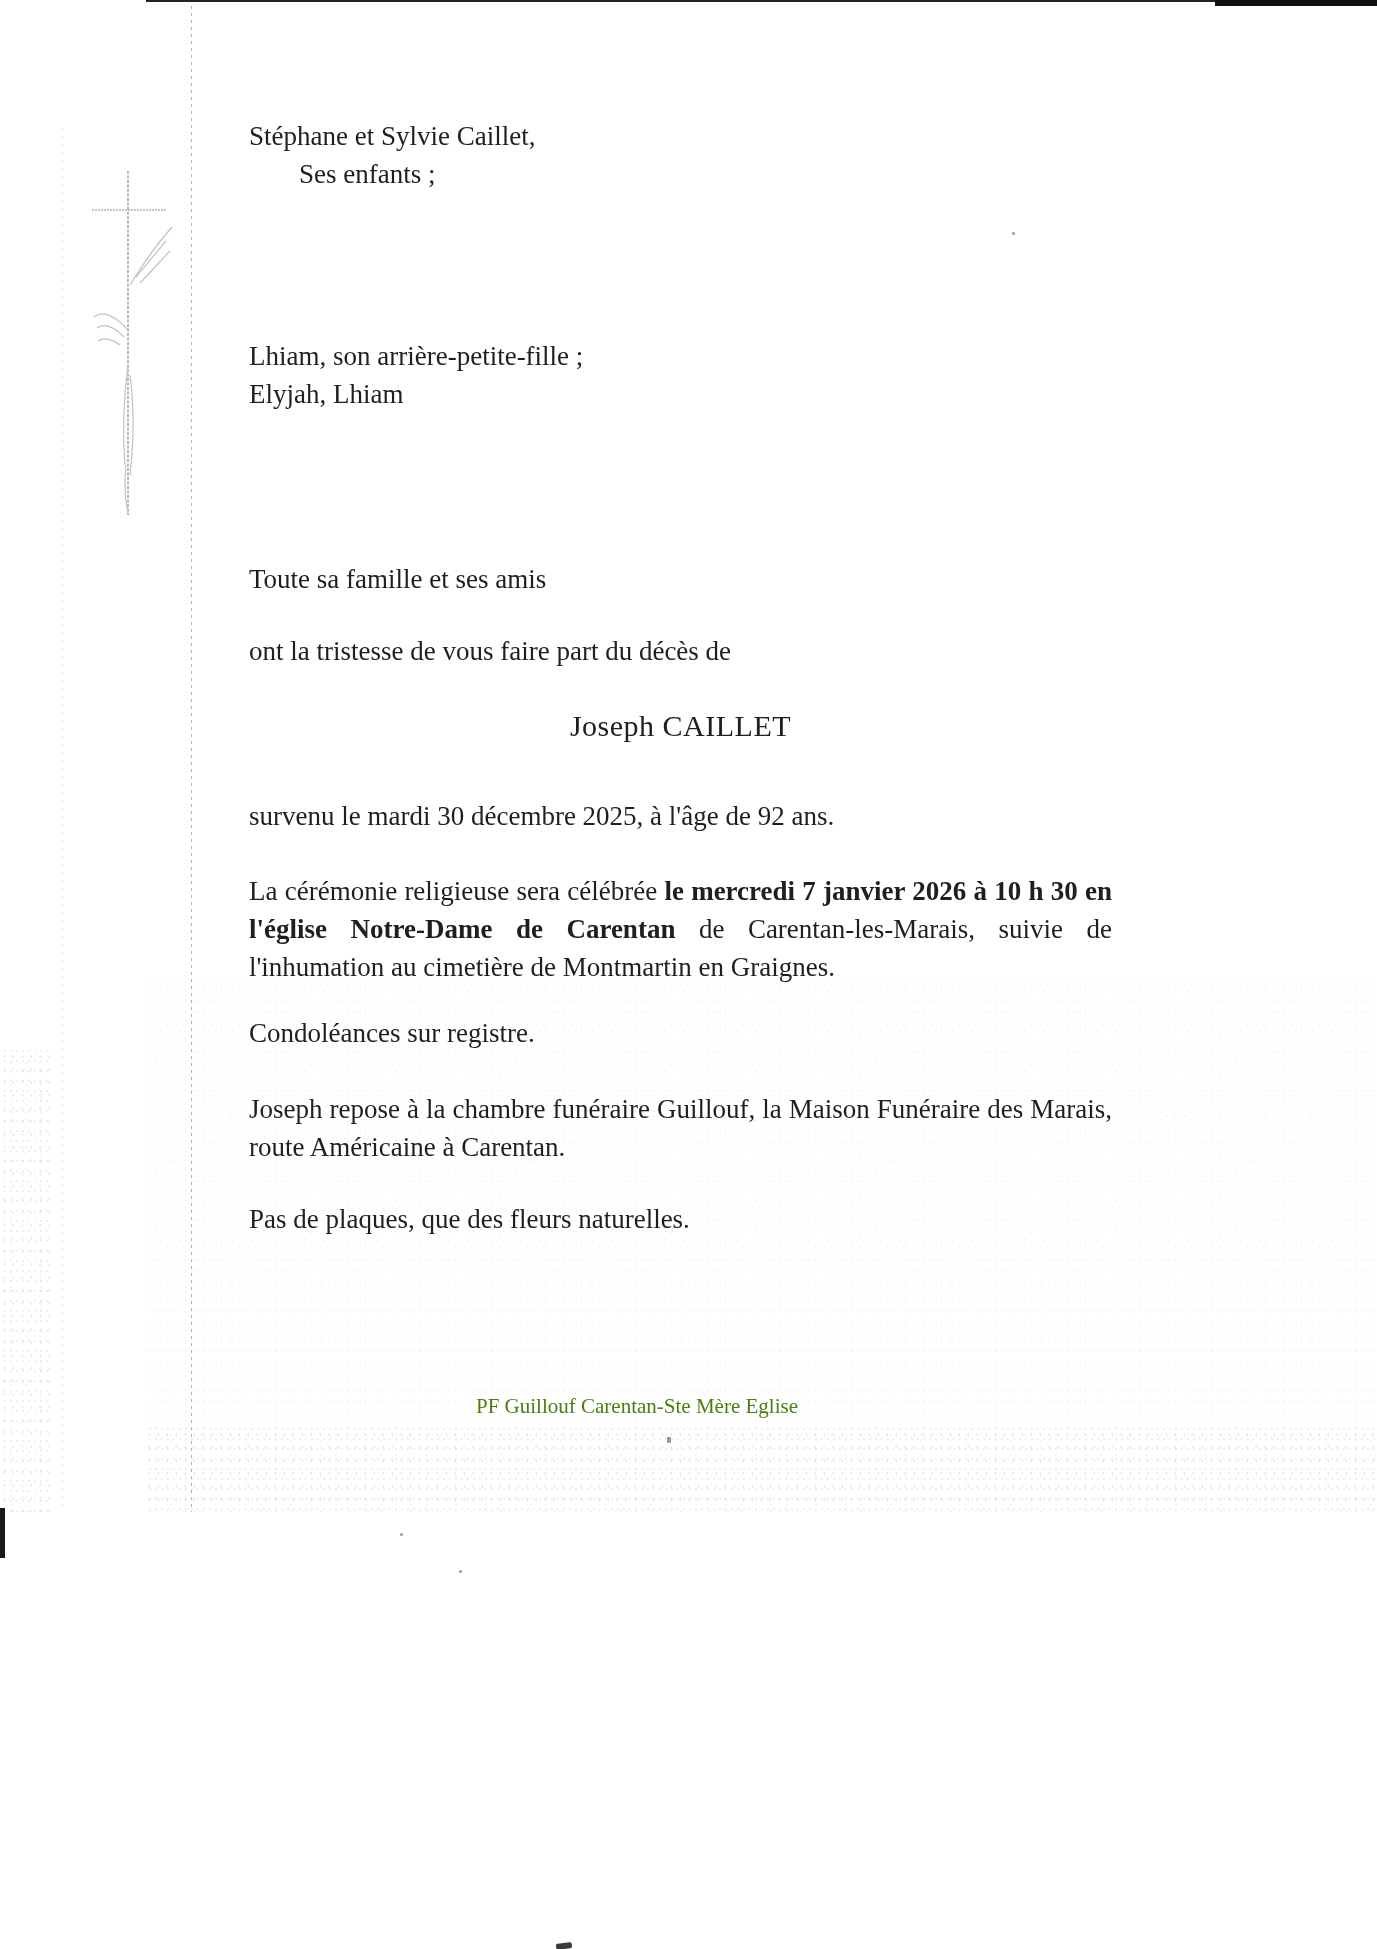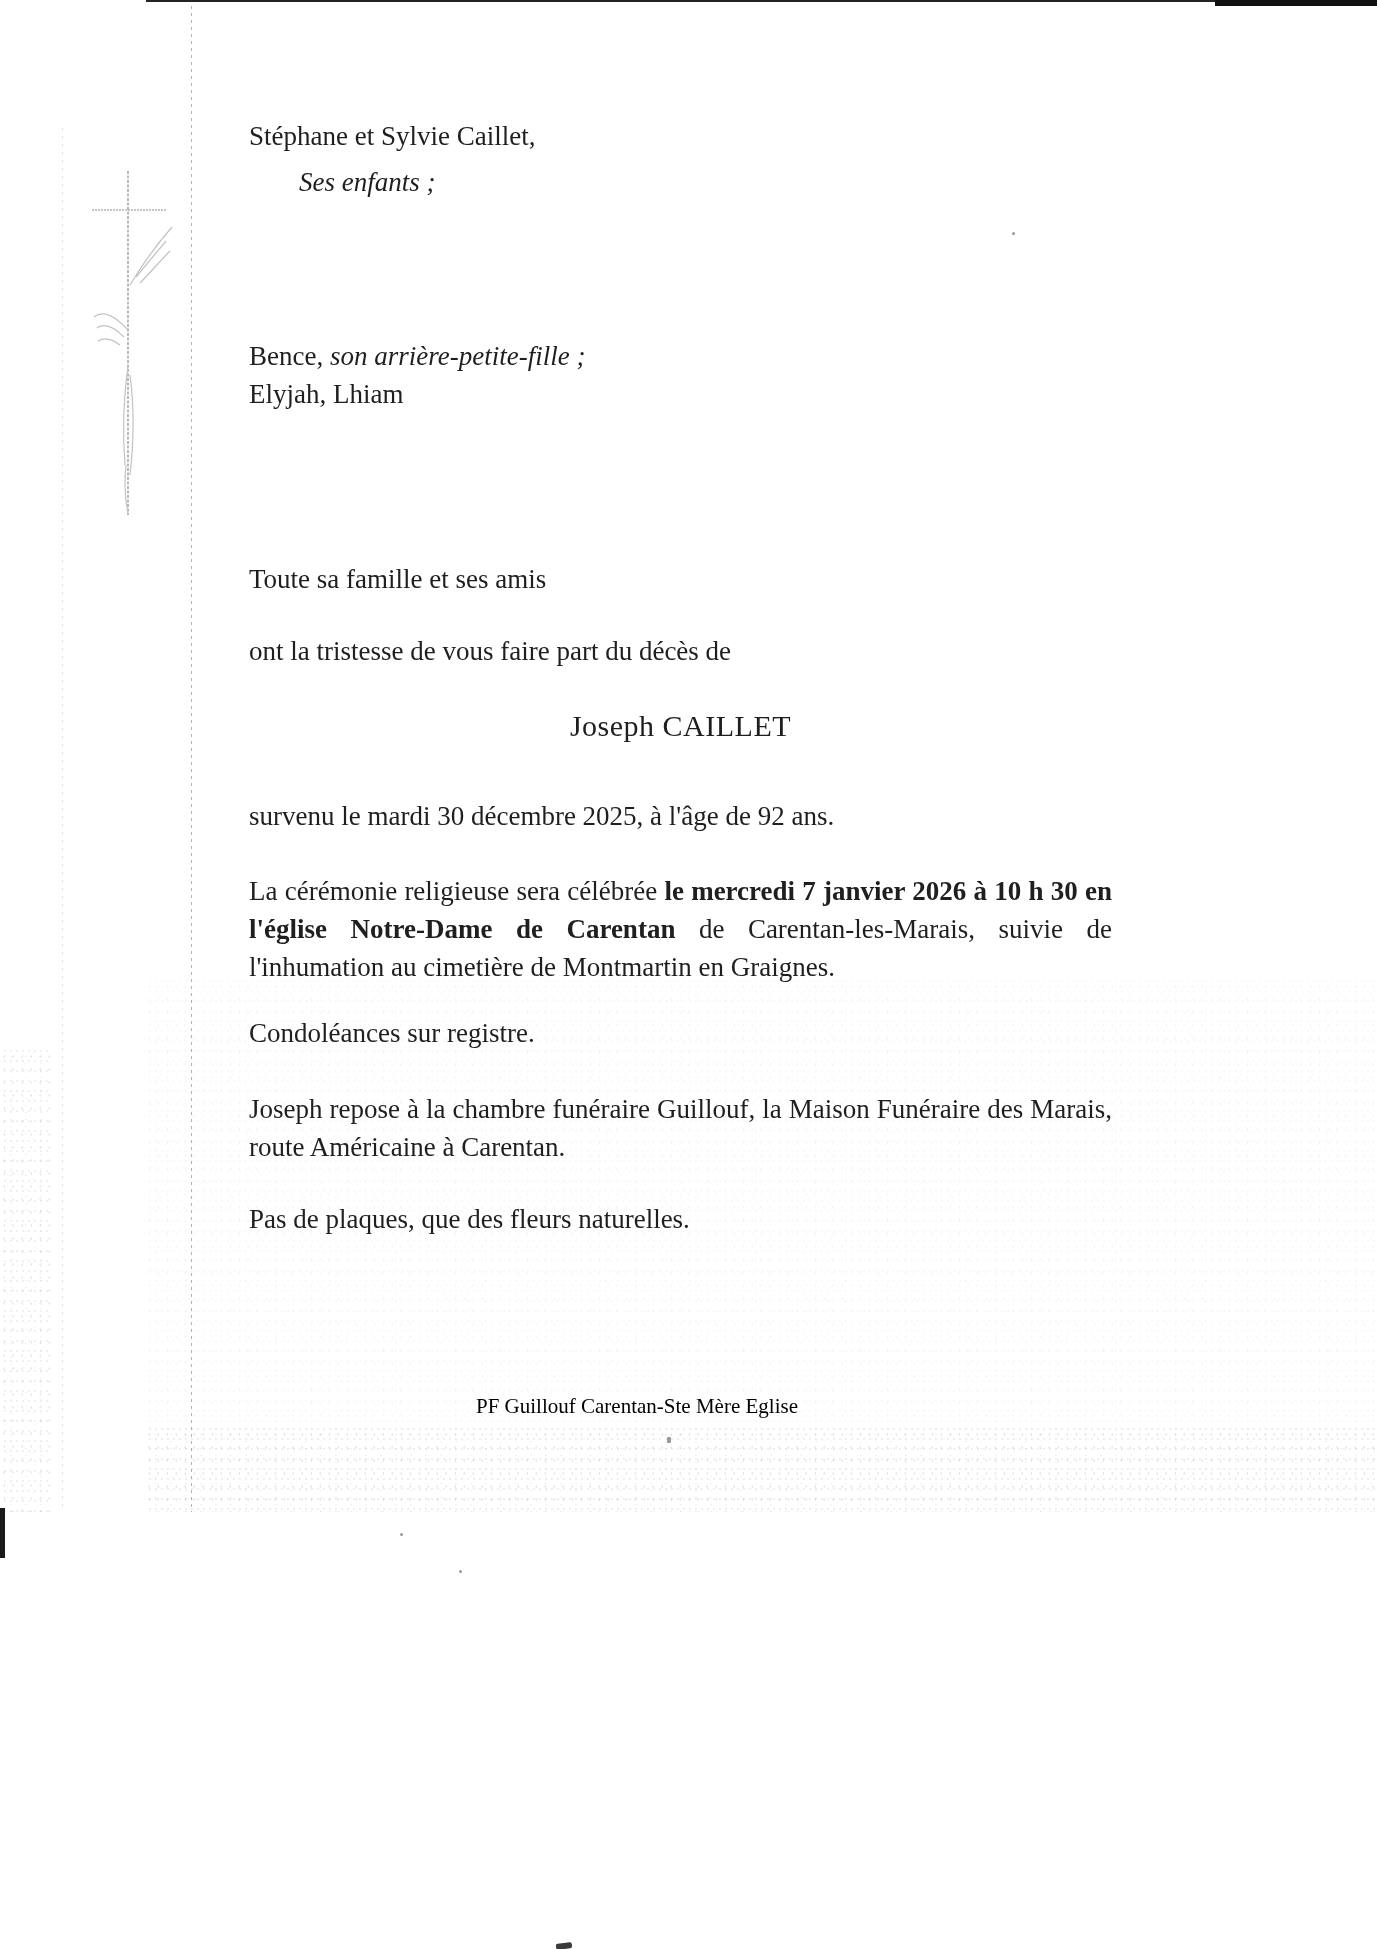--- a/index.html
+++ b/index.html
@@ -6,26 +6,26 @@
   .page{
     position:relative;
     width:1377px;height:1949px;
     background:#ffffff;
     overflow:hidden;
     font-family:"Liberation Serif","DejaVu Serif",serif;
     color:#1f1f1f;
   }
   .tb{position:absolute;left:249px;width:863px;font-size:27px;line-height:38px;}
   .indent{padding-left:50px;}
-  .it{font-style:italic;margin-top:8px;}
+  .it{}
   .b{font-weight:bold;}
   .just{text-align:justify;}
   .center{text-align:center;}
   .title{font-size:30px;font-weight:normal;letter-spacing:.5px;}
-  .footer-line{position:absolute;left:237px;width:800px;text-align:center;font-size:21px;color:#000000;}
+  .footer-line{position:absolute;left:237px;width:800px;text-align:center;font-size:21px;color:#4d7c0f;}
 
   
   .vline-main{position:absolute;left:191px;top:6px;width:1px;height:1506px;
     background:repeating-linear-gradient(to bottom,#b3b3b3 0 3px,transparent 3px 7px);}
   .vline-faint{position:absolute;left:62px;top:128px;width:1px;height:1384px;
     background:repeating-linear-gradient(to bottom,#dcdcdc 0 2px,transparent 2px 8px);}
   .top-line{position:absolute;left:146px;top:0;width:1069px;height:2px;background:#242424;}
   .top-bar{position:absolute;left:1215px;top:0;width:162px;height:6px;background:#111;}
   .speckle{
     background-image:
@@ -86,21 +86,21 @@
 
   <div class="tb" style="top:117px">
     <div>Stéphane et Sylvie Caillet,</div>
     <div class="indent it">Ses enfants ;</div>
   </div>
 
   <div class="tb" style="top:227px">
   </div>
 
   <div class="tb" style="top:337px">
-    <div><span>Bence,</span><span class="it"> son arrière-petite-fille ;</span></div>
+    <div><span>Lhiam,</span><span class="it"> son arrière-petite-fille ;</span></div>
     <div>Elyjah, Lhiam</div>
   </div>
 
   <div class="tb" style="top:445px">
   </div>
 
   <div class="tb" style="top:560px">Toute sa famille et ses amis</div>
 
   <div class="tb" style="top:632px">ont la tristesse de vous faire part du décès de</div>
 

